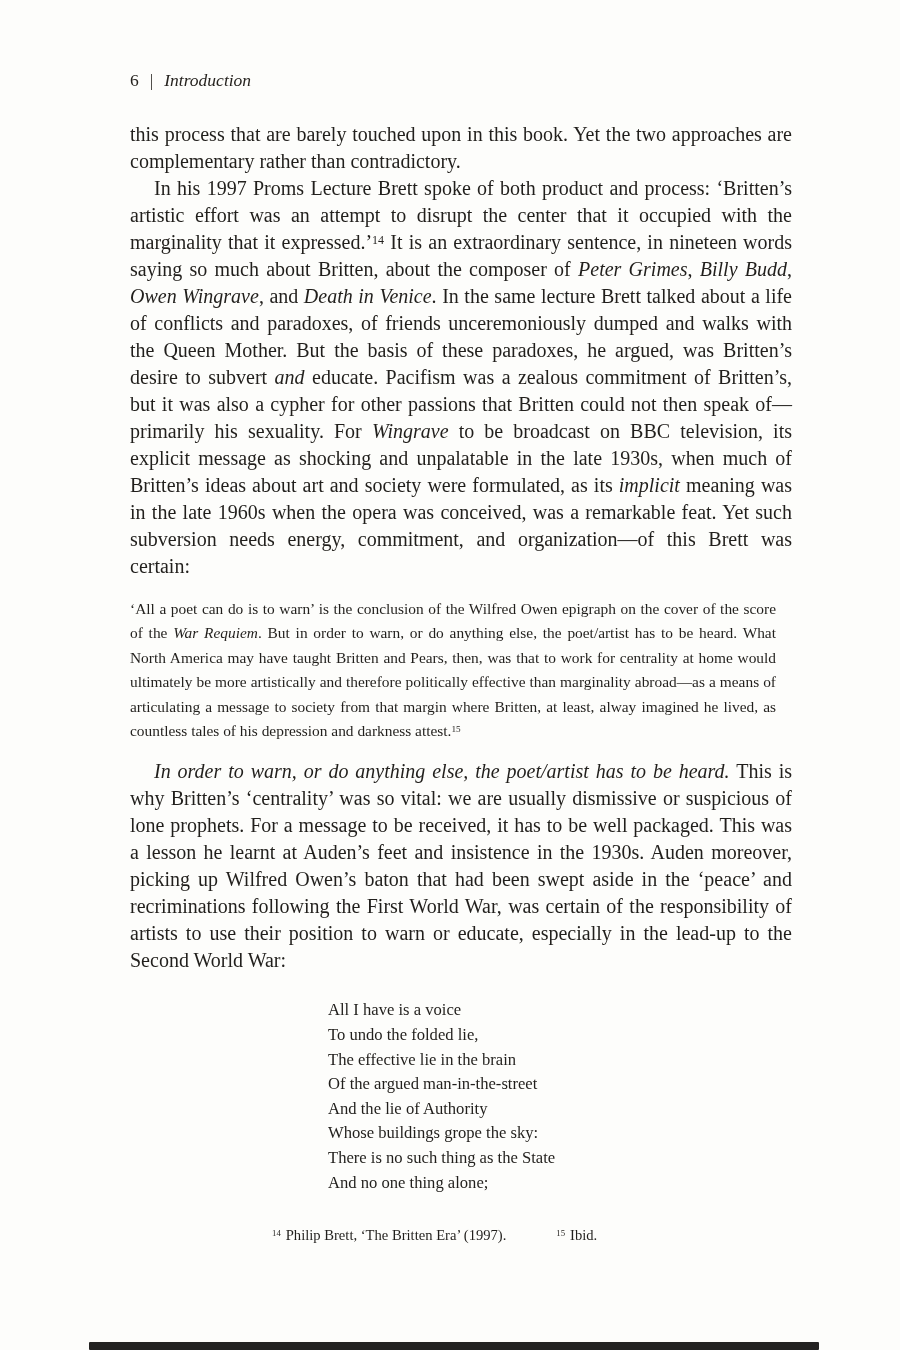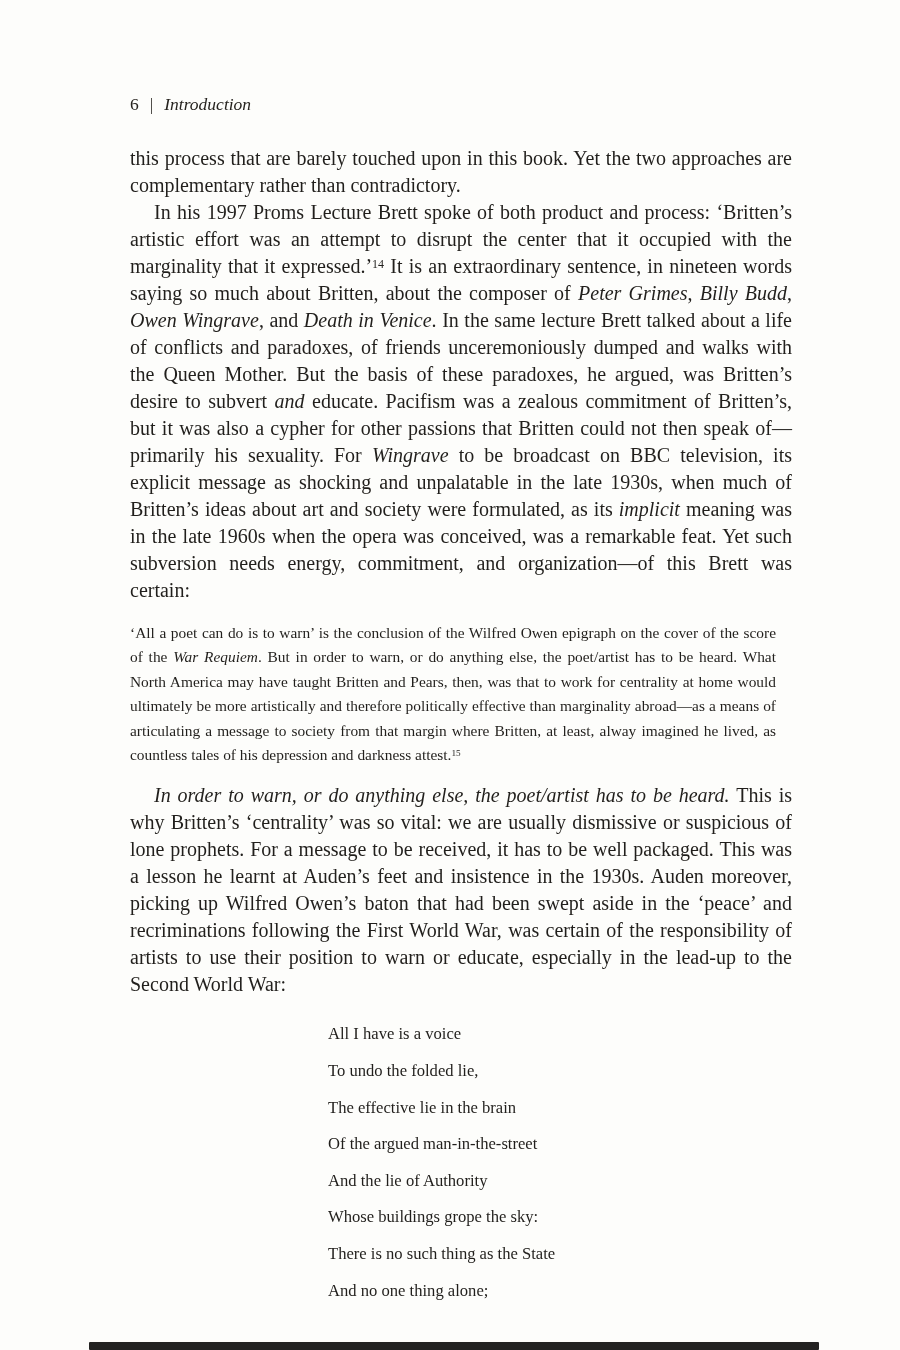--- a/index.html
+++ b/index.html
@@ -20,21 +20,21 @@
   }
   .page-header {
     font-size: 17.5px;
     color: #26231f;
     margin-bottom: 30px;
     display: flex;
     align-items: baseline;
   }
   .page-header .num { font-style: normal; }
   .page-header .sep { margin: 0 11px; color: #3a3733; }
-  .page-header .chapter { font-style: italic; margin-top: 24px; }
+  .page-header .chapter { font-style: italic; }
 
   .body-para {
     font-size: 20px;
     line-height: 27px;
     text-align: justify;
     margin: 0;
   }
   .body-para.indent { text-indent: 24px; }
 
   i { font-style: italic; }
@@ -51,21 +51,21 @@
     font-size: 15.4px;
     line-height: 24.4px;
     text-align: justify;
   }
 
   .poem {
     margin: 24px 0 0 198px;
     font-size: 16.6px;
     line-height: 24.6px;
   }
-  .poem-line { white-space: pre; margin-top: 12px; }
+  .poem-line { white-space: pre; }
 
   .footnotes {
     margin-top: 32px;
     padding-left: 142px;
     font-size: 14.6px;
     display: flex;
     gap: 50px;
     align-items: baseline;
   }
   .footnote sup { margin-right: 5px; }
@@ -104,17 +104,25 @@
       <div class="poem-line">All I have is a voice</div>
       <div class="poem-line">To undo the folded lie,</div>
       <div class="poem-line">The effective lie in the brain</div>
       <div class="poem-line">Of the argued man-in-the-street</div>
       <div class="poem-line">And the lie of Authority</div>
       <div class="poem-line">Whose buildings grope the sky:</div>
       <div class="poem-line">There is no such thing as the State</div>
       <div class="poem-line">And no one thing alone;</div>
     </div>
 
+    <div class="footnotes">
+      <span class="footnote">
+        <sup>14</sup><span>Philip Brett, ‘The Britten Era’ (1997).</span>
+      </span>
+      <span class="footnote">
+        <sup>15</sup><span>Ibid.</span>
+      </span>
+    </div>
   </main>
 
 </div>
 
 <div class="bottom-edge"></div>
 
 </body></html>

